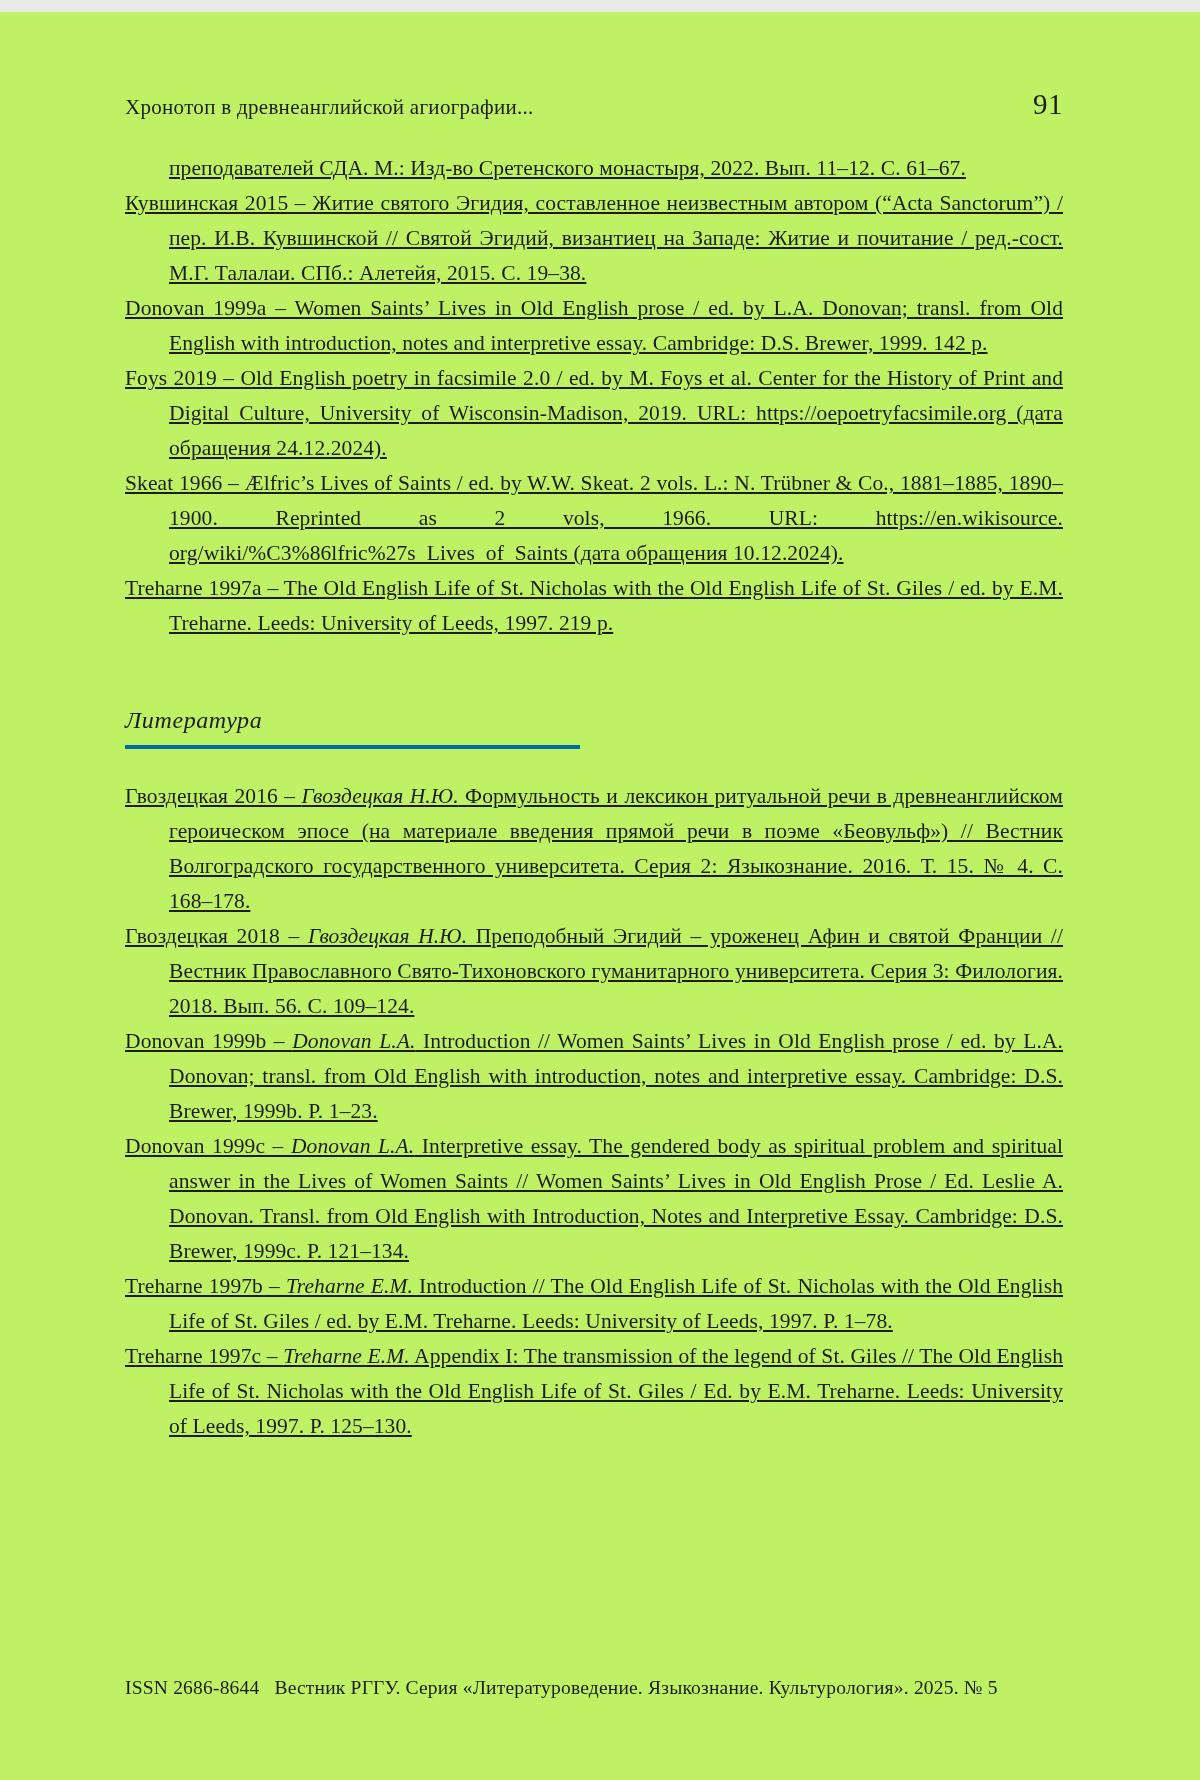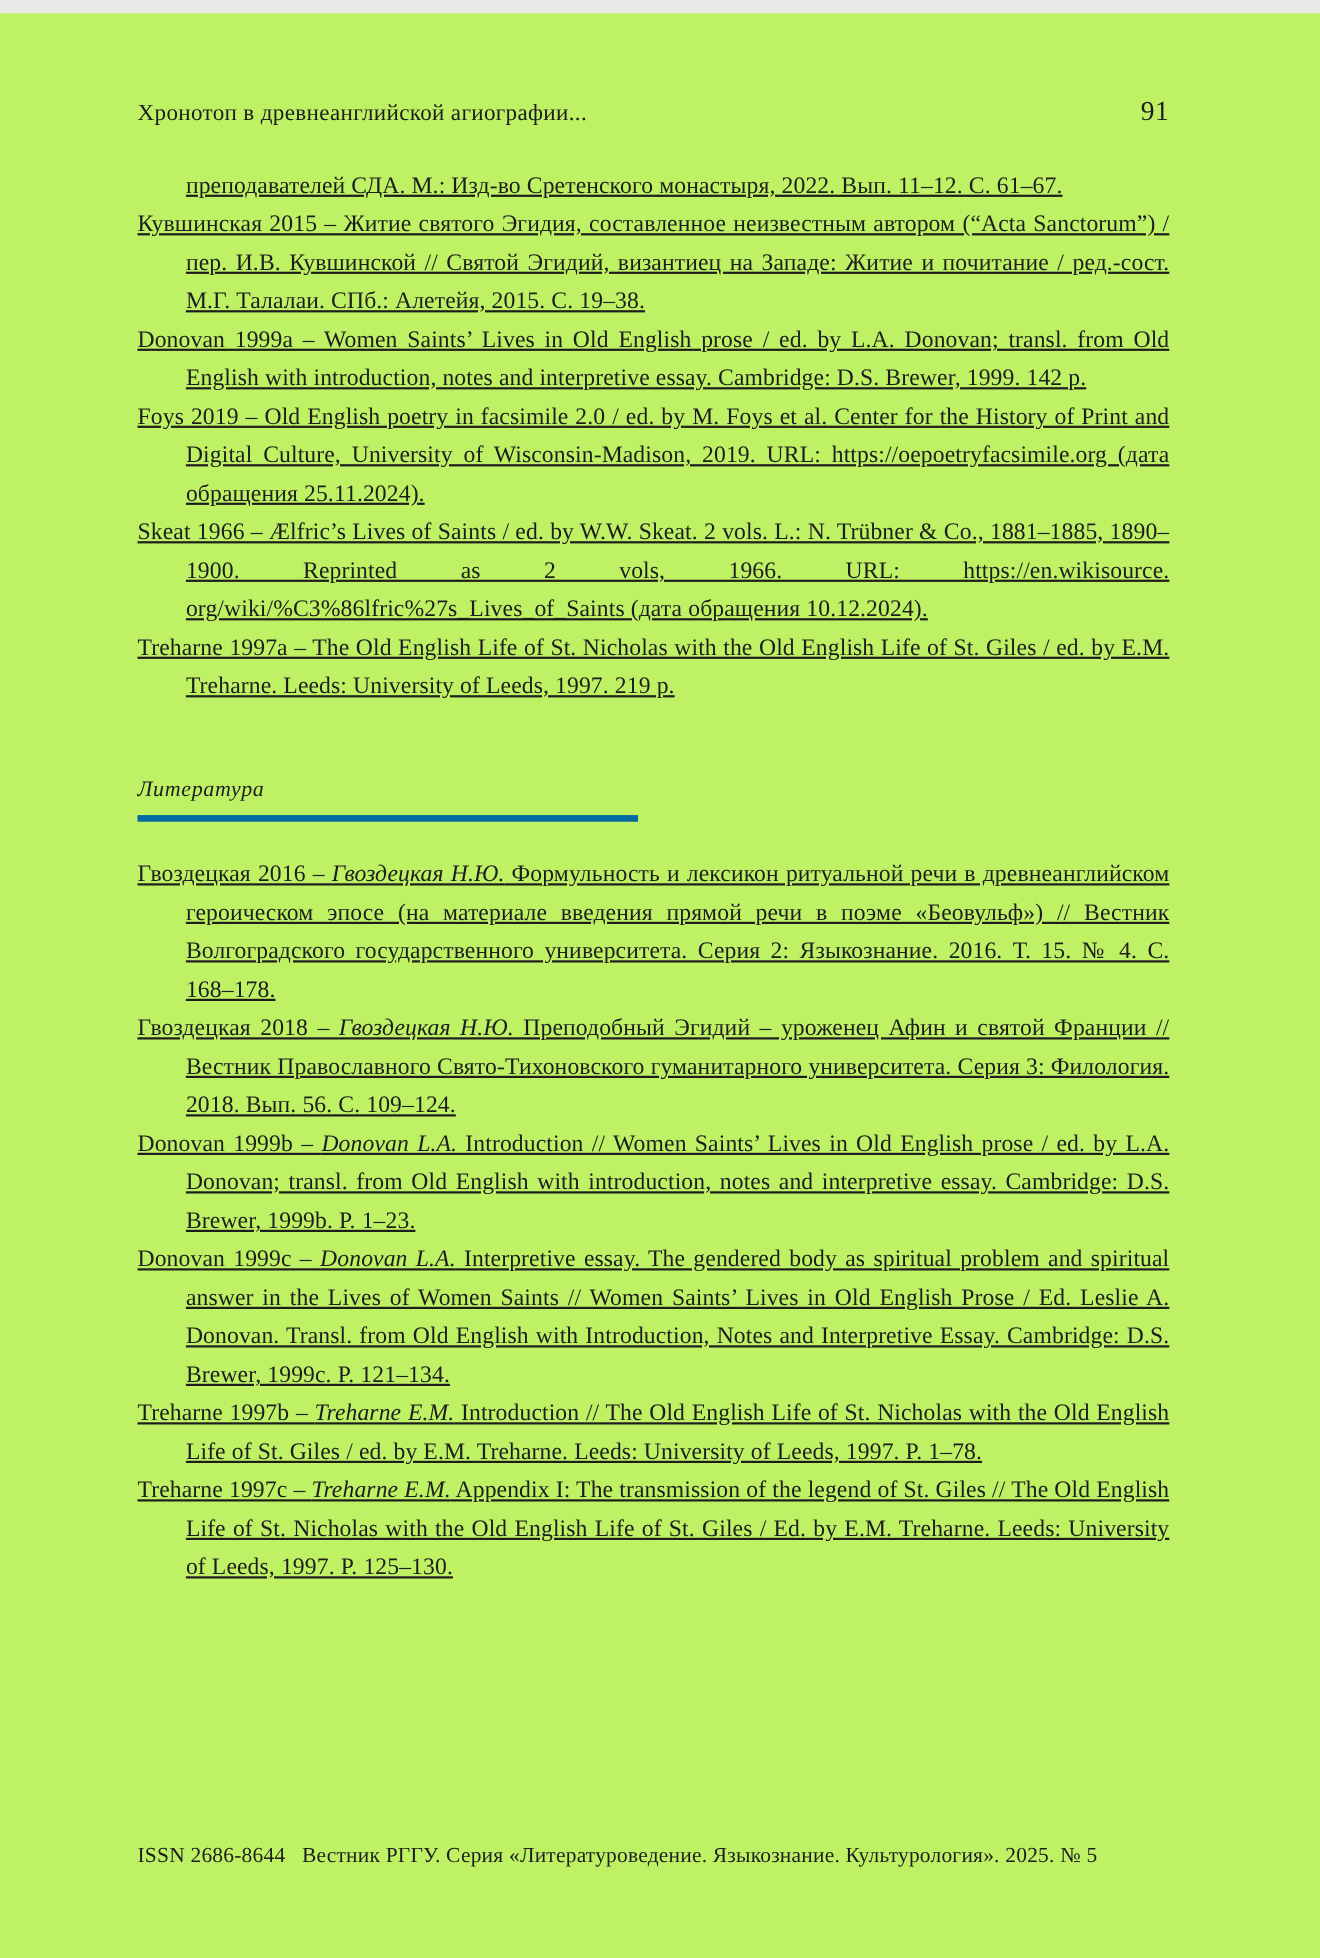--- a/index.html
+++ b/index.html
@@ -22,21 +22,21 @@
     width: 938px;
     display: flex;
     justify-content: space-between;
     align-items: baseline;
   }
   .running-title {
     font-size: 21px;
     letter-spacing: 0.3px;
   }
   .page-number {
-    font-size: 25px;
+    font-size: 29px;
     letter-spacing: 0.5px;
   }
   .content {
     position: absolute;
     left: 125px;
     top: 139px;
     width: 938px;
   }
   .entry {
     font-size: 21.5px;
@@ -46,26 +46,26 @@
     text-indent: -44px;
     letter-spacing: 0.1px;
     text-decoration: underline;
   }
   .entry.no-hang { text-indent: 0; }
   .author { font-style: italic; }
   .section-heading {
     margin-top: 66px;
     margin-bottom: 30px;
     width: 455px;
-    font-size: 20px;
+    font-size: 24px;
     font-weight: normal;
     font-style: italic;
     letter-spacing: 0.6px;
     padding-bottom: 11px;
-    border-bottom: 6px solid #0369a1;
+    border-bottom: 4px solid #0369a1;
     font-family: Liberation Serif, serif;
   }
   .page-footer {
     position: absolute;
     left: 125px;
     top: 1662px;
     width: 938px;
     font-size: 19.5px;
     line-height: 28px;
     white-space: nowrap;
@@ -82,21 +82,21 @@
     <span class="running-title">Хронотоп в древнеанглийской агиографии...</span>
     <span class="page-number">91</span>
   </header>
 
   <main class="content">
 
     <section class="bib-block">
       <p class="entry no-hang">преподавателей СДА. М.: Изд-во Сретенского монастыря, 2022. Вып. 11–12. С. 61–67.</p>
       <p class="entry">Кувшинская 2015 – Житие святого Эгидия, составленное неизвестным автором (“Acta Sanctorum”) / пер. И.В. Кувшинской // Святой Эгидий, византиец на Западе: Житие и почитание / ред.-сост. М.Г. Талалаи. СПб.: Алетейя, 2015. С. 19–38.</p>
       <p class="entry">Donovan 1999a – Women Saints’ Lives in Old English prose / ed. by L.A. Donovan; transl. from Old English with introduction, notes and interpretive essay. Cambridge: D.S. Brewer, 1999. 142 p.</p>
-      <p class="entry">Foys 2019 – Old English poetry in facsimile 2.0 / ed. by M. Foys et al. Center for the History of Print and Digital Culture, University of Wisconsin-Madison, 2019. URL: https://oepoetryfacsimile.org (дата обращения 25.11.2024).</p>
+      <p class="entry">Foys 2019 – Old English poetry in facsimile 2.0 / ed. by M. Foys et al. Center for the History of Print and Digital Culture, University of Wisconsin-Madison, 2019. URL: https://oepoetryfacsimile.org (дата обращения 24.12.2024).</p>
       <p class="entry">Skeat 1966 – Ælfric’s Lives of Saints / ed. by W.W. Skeat. 2 vols. L.: N. Trübner &amp; Co., 1881–1885, 1890–1900. Reprinted as 2 vols, 1966. URL: https://en.wikisource.​org/wiki/%C3%86lfric%27s_Lives_of_Saints (дата обращения 10.12.2024).</p>
       <p class="entry">Treharne 1997a – The Old English Life of St. Nicholas with the Old English Life of St. Giles / ed. by E.M. Treharne. Leeds: University of Leeds, 1997. 219 p.</p>
     </section>
 
     <h2 class="section-heading"><span>Литература</span></h2>
 
     <section class="bib-block">
       <p class="entry"><span>Гвоздецкая 2016 – </span><span class="author">Гвоздецкая Н.Ю.</span><span> Формульность и лексикон ритуальной речи в древнеанглийском героическом эпосе (на материале введения прямой речи в поэме «Беовульф») // Вестник Волгоградского государственного университета. Серия 2: Языкознание. 2016. Т. 15. № 4. С. 168–178.</span></p>
       <p class="entry"><span>Гвоздецкая 2018 – </span><span class="author">Гвоздецкая Н.Ю.</span><span> Преподобный Эгидий – уроженец Афин и святой Франции // Вестник Православного Свято-Тихоновского гуманитарного университета. Серия 3: Филология. 2018. Вып. 56. С. 109–124.</span></p>
       <p class="entry"><span>Donovan 1999b – </span><span class="author">Donovan L.A.</span><span> Introduction // Women Saints’ Lives in Old English prose / ed. by L.A. Donovan; transl. from Old English with introduction, notes and interpretive essay. Cambridge: D.S. Brewer, 1999b. P. 1–23.</span></p>

